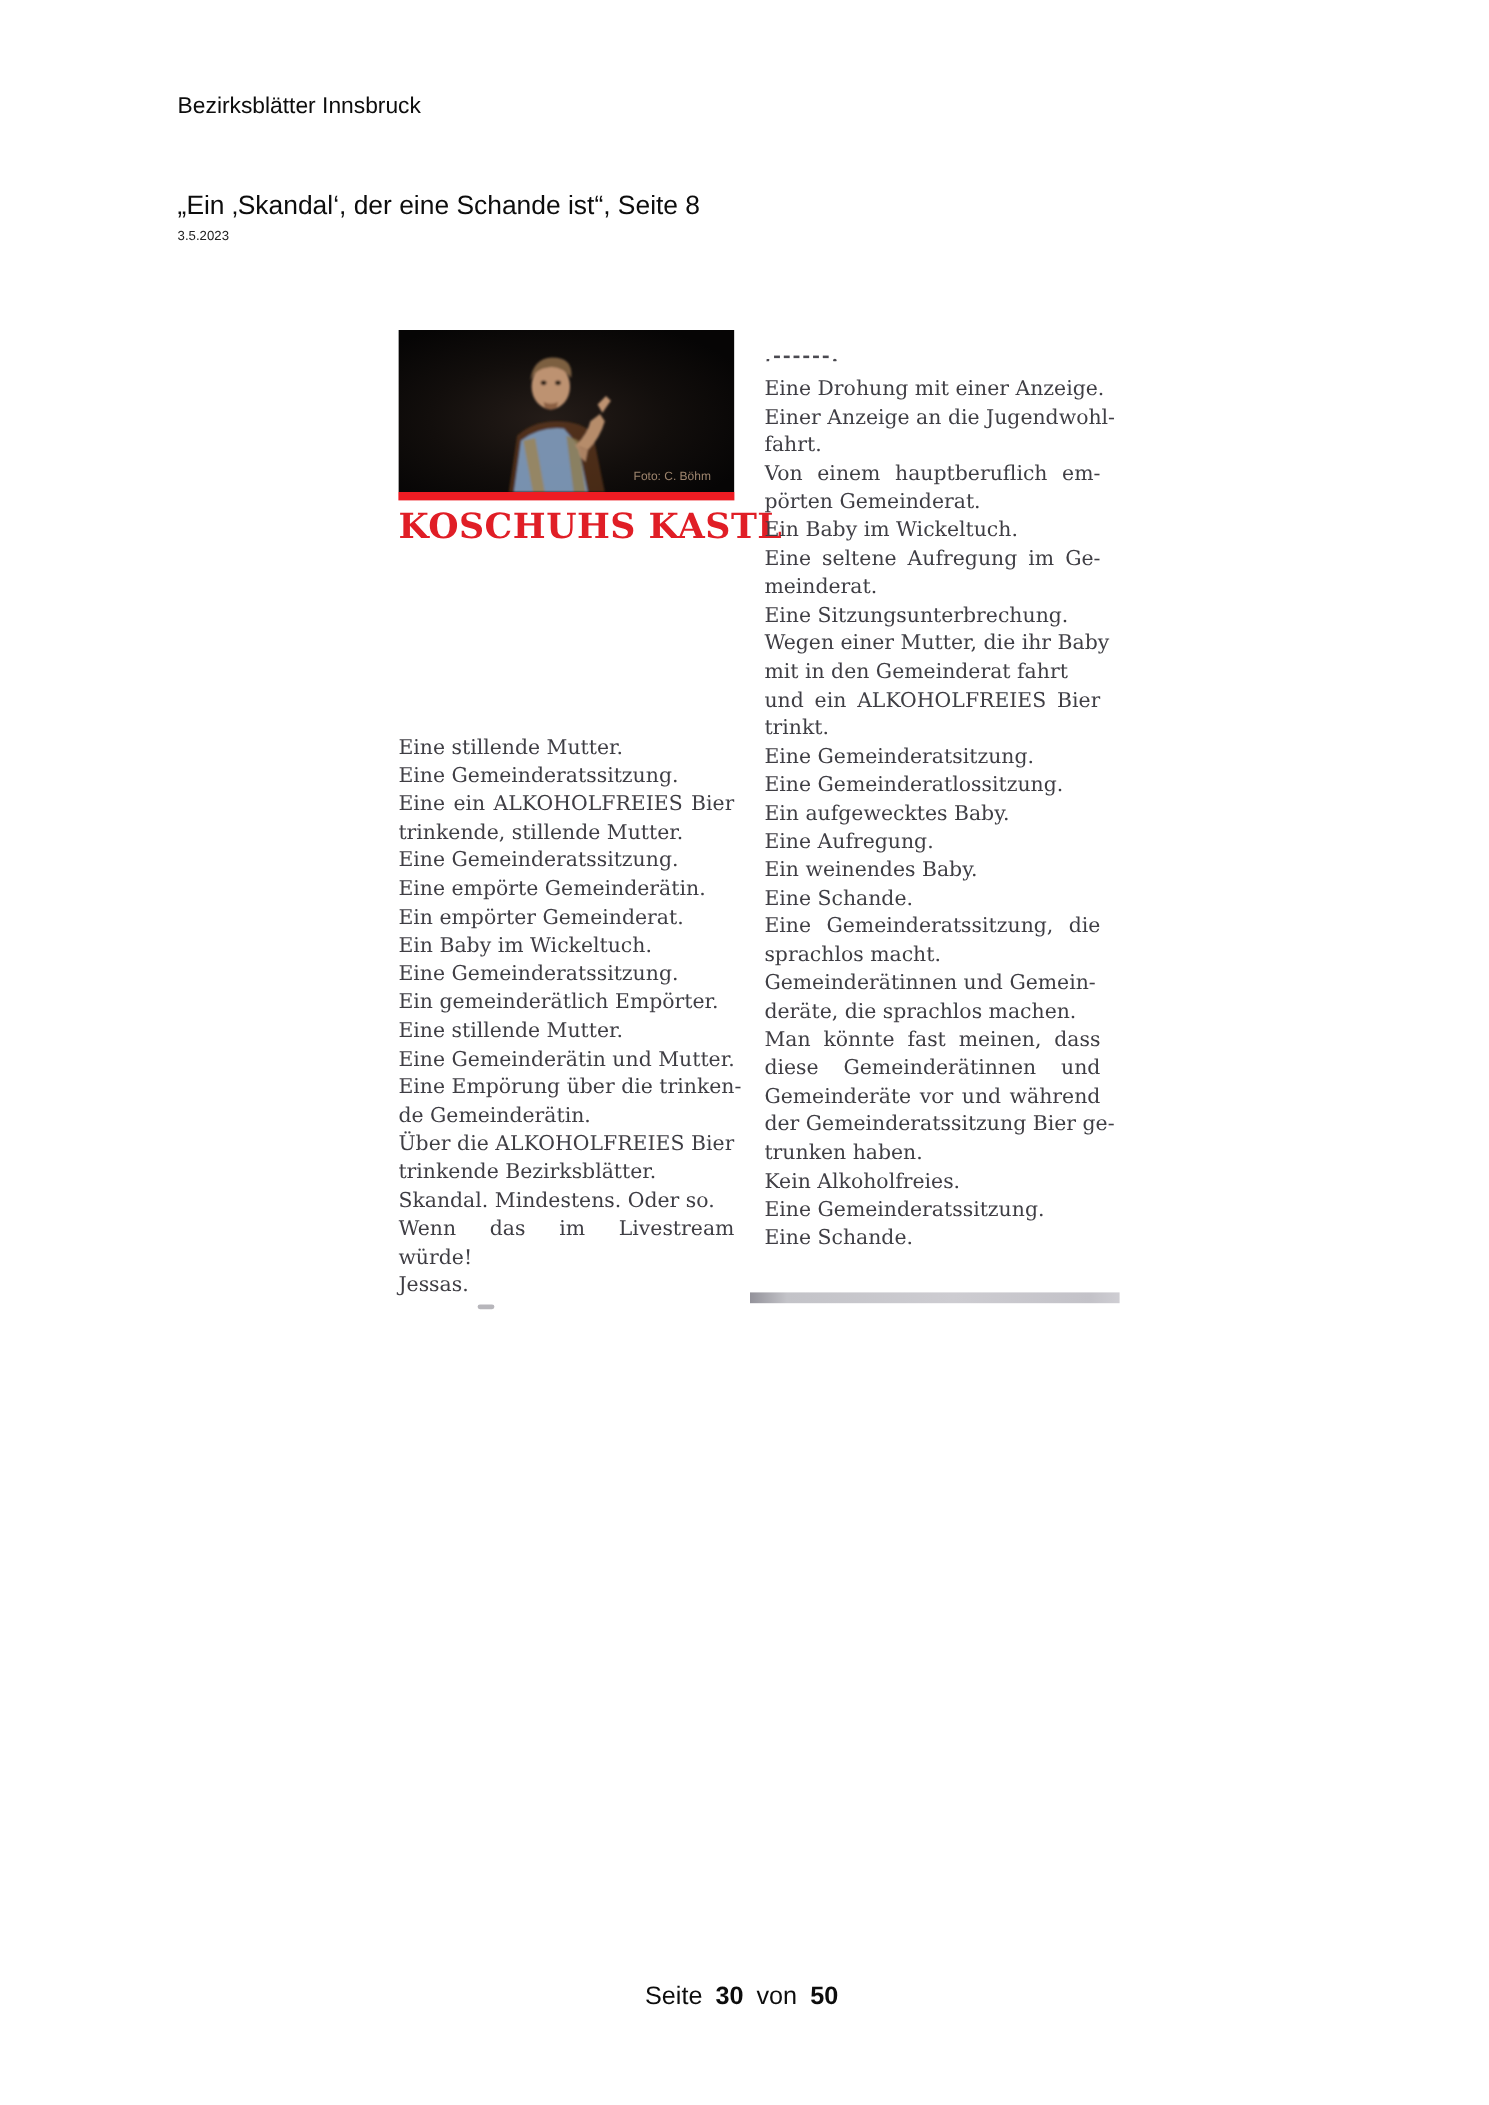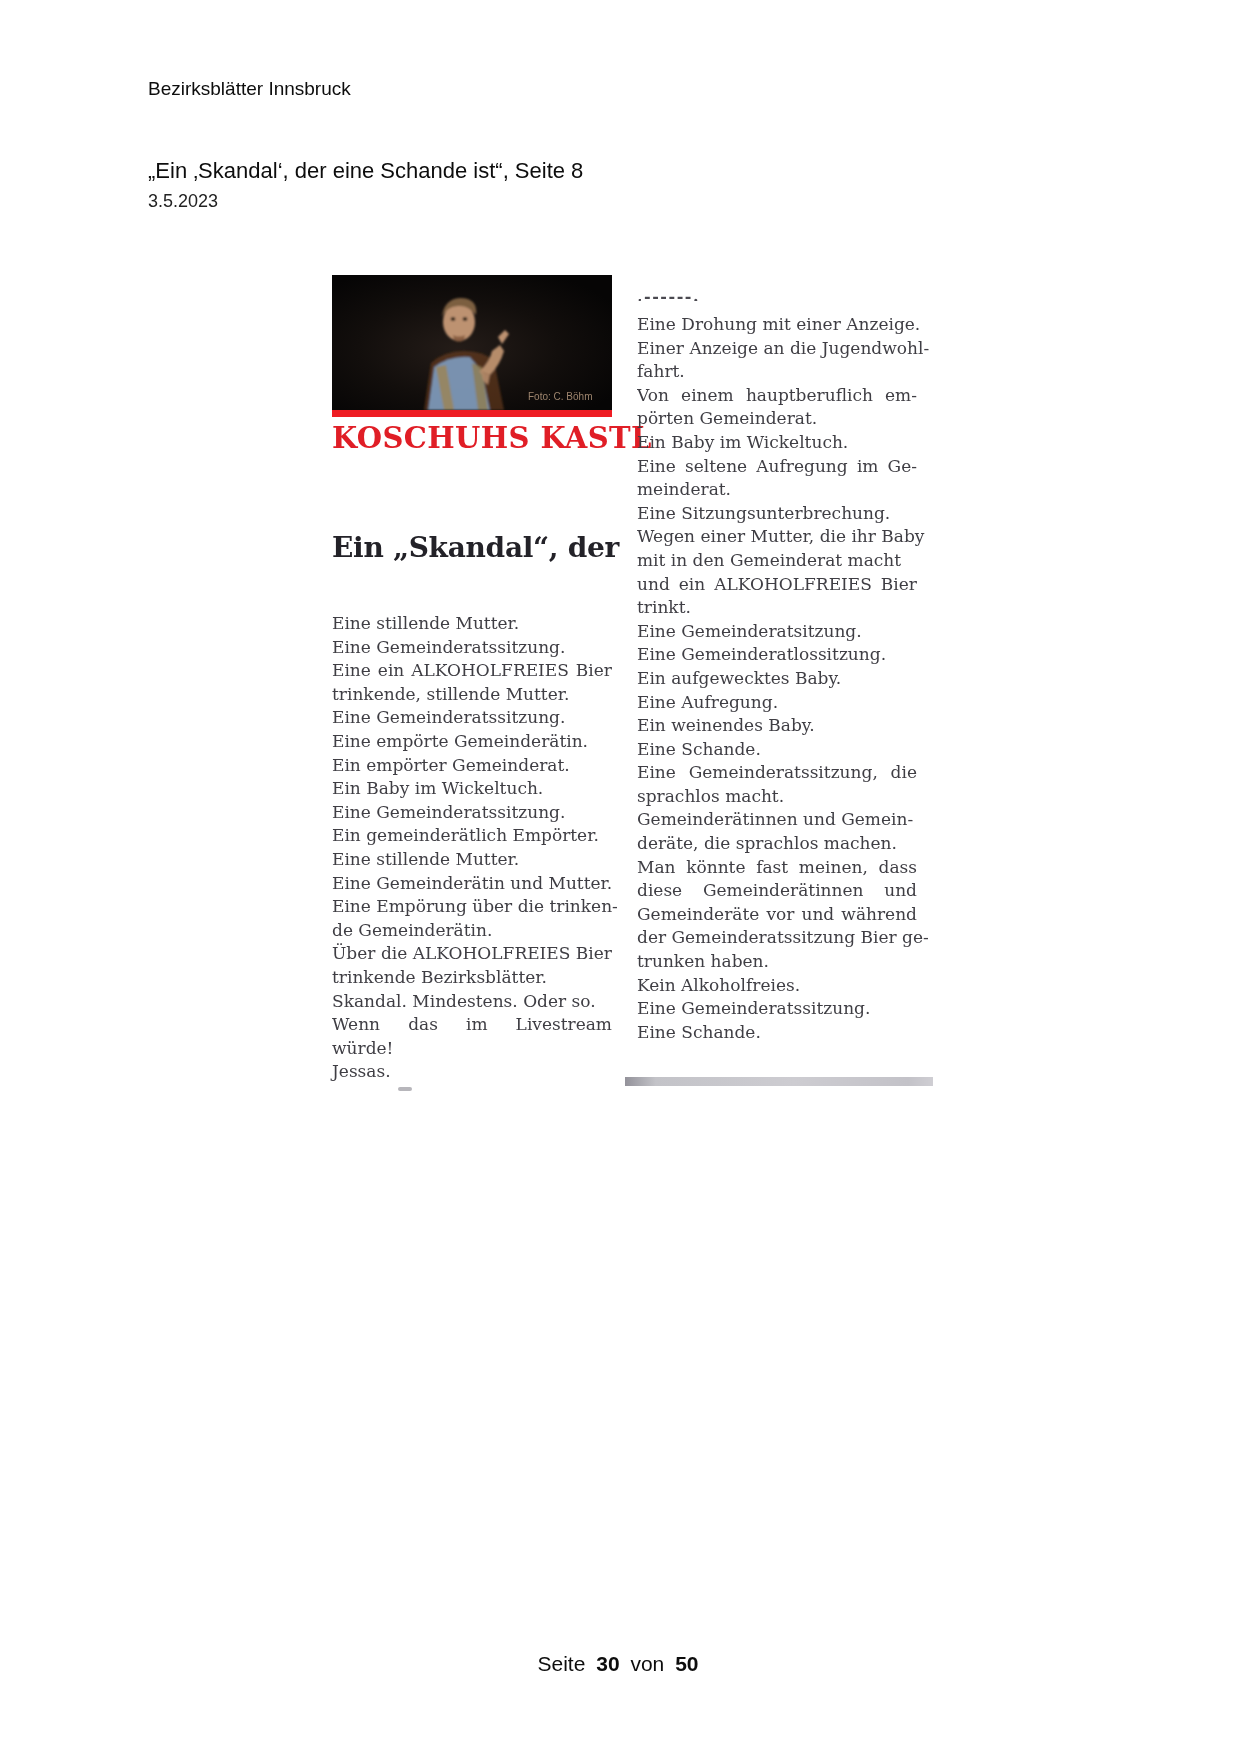--- a/index.html
+++ b/index.html
@@ -6,21 +6,21 @@
   body{
     width:1241px;height:1754px;position:relative;background:#ffffff;
     font-family:"Liberation Sans", sans-serif;color:#111;overflow:hidden;
   }
   .abs{position:absolute;}
 
   
   .doc-brand{left:148px;top:78px;font-size:19px;color:#0d0d0d;}
   .doc-brand b{font-weight:normal;text-align:right;}
   .doc-title{left:148px;top:158px;font-size:22px;font-weight:normal;color:#0d0d0d;}
-  .doc-date{left:148px;top:191px;font-size:18px;color:#222;}
+  .doc-date{left:148px;top:191px;font-size:11px;color:#222;}
 
   
   .clipping{left:332px;top:275px;width:586px;height:840px;font-family:"DejaVu Serif", serif;}
   .photo{left:0;top:0;width:280px;height:135px;display:block;}
   .photo-bar{left:0;top:135px;width:280px;height:7px;background:#ee1c23;}
   .kicker{
     left:0;top:146px;width:280px;font-size:29px;font-weight:bold;
     color:#e01e26;letter-spacing:.4px;white-space:nowrap;
   }
   .byline{left:0;top:186px;width:280px;font-size:14.5px;line-height:20.5px;color:#46454b;}
@@ -90,21 +90,20 @@
       <path d="M166,62 L173,55 L177,59 L170,69 Z" fill="#bd9271"></path>
       <path d="M150,100 Q144,92 148,96 L158,100 L156,110 Q150,106 150,100 Z" fill="#b68c6b" opacity="0.9"></path>
     </g>
     <text x="196" y="125" font-family="Liberation Sans, sans-serif" font-size="10" fill="#b79a7f" opacity="0.85">Foto: C. Böhm</text>
   </svg>
   <div class="abs photo-bar"></div>
 
   <div class="abs kicker">KOSCHUHS KASTL</div>
 
   <div class="abs headline">
-    <div>Ein „Skandal“, der</div>
   </div>
 
   <div class="abs fragment">,------.</div>
 
   <div class="abs col col-left">
       <div class="line">Eine stillende Mutter.</div>
       <div class="line">Eine Gemeinderatssitzung.</div>
       <div class="line justify">Eine ein ALKOHOLFREIES Bier</div>
       <div class="line">trinkende, stillende Mutter.</div>
       <div class="line">Eine Gemeinderatssitzung.</div>
@@ -128,21 +127,21 @@
       <div class="line">Eine Drohung mit einer Anzeige.</div>
       <div class="line">Einer Anzeige an die Jugendwohl-</div>
       <div class="line">fahrt.</div>
       <div class="line justify">Von einem hauptberuflich em-</div>
       <div class="line">pörten Gemeinderat.</div>
       <div class="line">Ein Baby im Wickeltuch.</div>
       <div class="line justify">Eine seltene Aufregung im Ge-</div>
       <div class="line">meinderat.</div>
       <div class="line">Eine Sitzungsunterbrechung.</div>
       <div class="line">Wegen einer Mutter, die ihr Baby</div>
-      <div class="line">mit in den Gemeinderat macht</div>
+      <div class="line">mit in den Gemeinderat fahrt</div>
       <div class="line justify">und ein ALKOHOLFREIES Bier</div>
       <div class="line">trinkt.</div>
       <div class="line">Eine Gemeinderatsitzung.</div>
       <div class="line">Eine Gemeinderatlossitzung.</div>
       <div class="line">Ein aufgewecktes Baby.</div>
       <div class="line">Eine Aufregung.</div>
       <div class="line">Ein weinendes Baby.</div>
       <div class="line">Eine Schande.</div>
       <div class="line justify">Eine Gemeinderatssitzung, die</div>
       <div class="line">sprachlos macht.</div>

